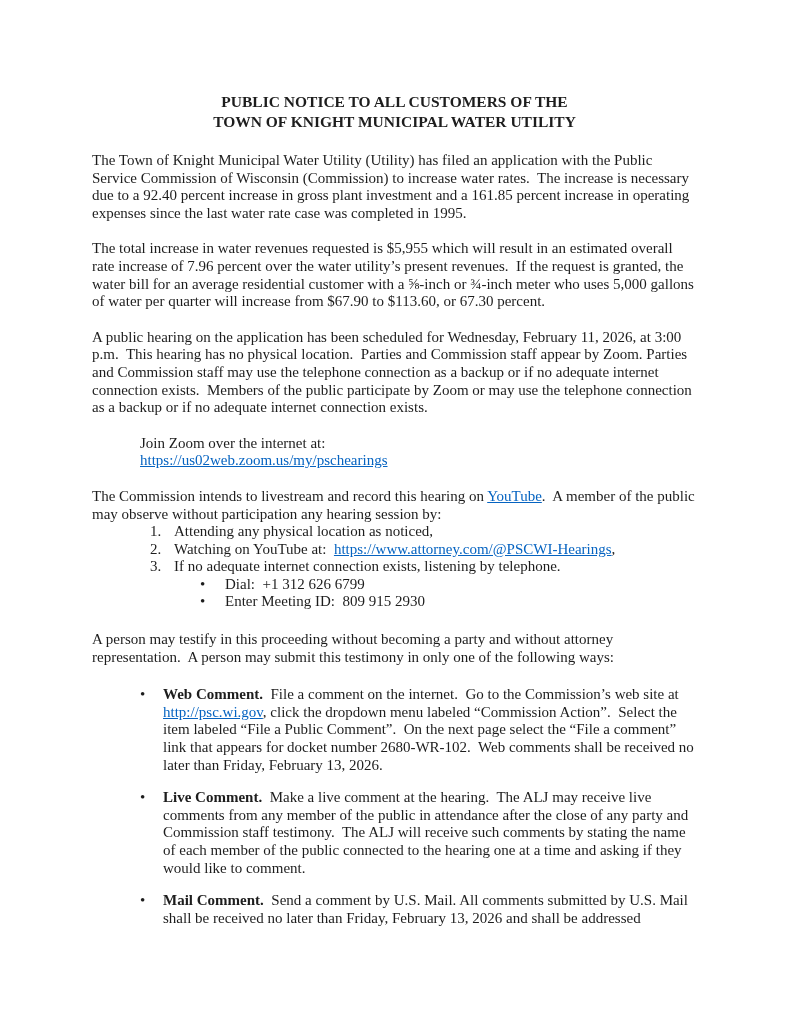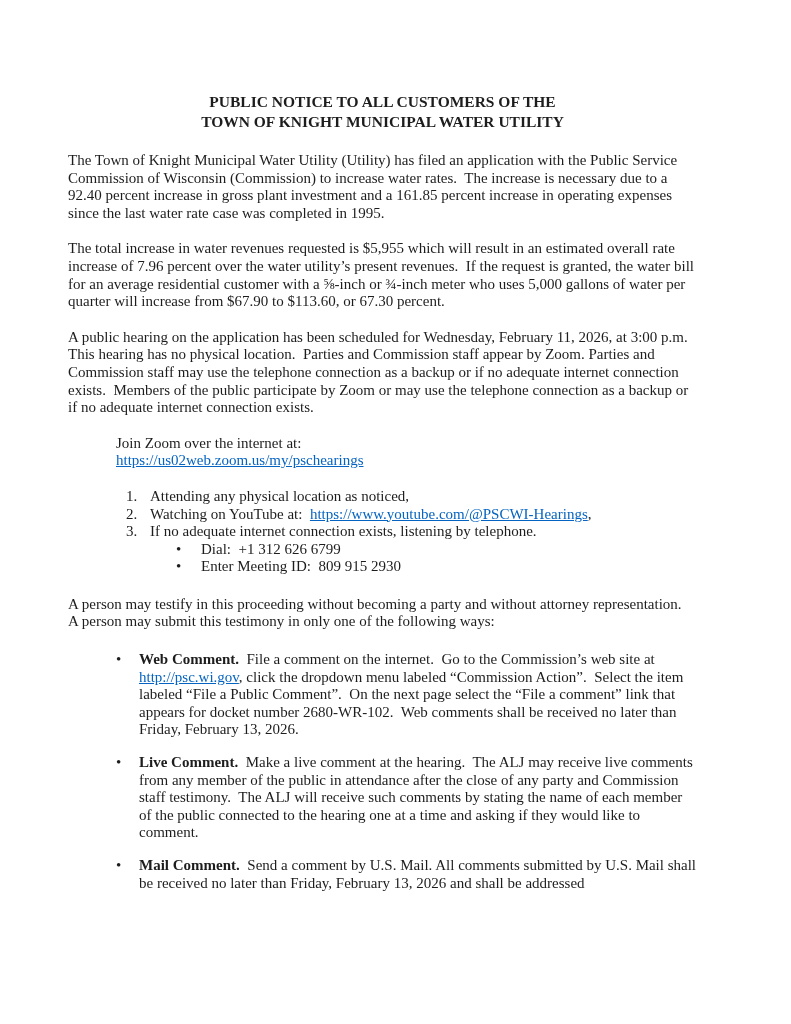--- a/index.html
+++ b/index.html
@@ -4,21 +4,21 @@
 <style>
   html, body { margin: 0; padding: 0; background: #ffffff; }
   .page {
     position: relative;
     width: 791px;
     height: 1024px;
     background: #ffffff;
     font-family: "Liberation Serif", serif;
     color: #1d1d1d;
     box-sizing: border-box;
-    padding: 92px 94px 0 68px;
+    padding: 92px 94px 0 92px;
     overflow: hidden;
   }
   .doc-title {
     font-size: 15.5px;
     font-weight: bold;
     text-align: center;
     line-height: 20px;
     margin: 0 0 20px 0;
   }
   .para {
@@ -61,29 +61,30 @@
   <h1 class="doc-title"><span class="seg">PUBLIC NOTICE TO ALL CUSTOMERS OF THE</span><br><span class="seg">TOWN OF KNIGHT MUNICIPAL WATER UTILITY</span></h1>
 
   <p class="para"><span class="seg">The Town of Knight Municipal Water Utility (Utility) has filed an application with the Public Service Commission of Wisconsin (Commission) to increase water rates.  The increase is necessary due to a 92.40 percent increase in gross plant investment and a 161.85 percent increase in operating expenses since the last water rate case was completed in 1995.</span></p>
 
   <p class="para"><span class="seg">The total increase in water revenues requested is $5,955 which will result in an estimated overall rate increase of 7.96 percent over the water utility’s present revenues.  If the request is granted, the water bill for an average residential customer with a ⅝-inch or ¾-inch meter who uses 5,000 gallons of water per quarter will increase from $67.90 to $113.60, or 67.30 percent.</span></p>
 
   <p class="para"><span class="seg">A public hearing on the application has been scheduled for Wednesday, February 11, 2026, at 3:00 p.m.  This hearing has no physical location.  Parties and Commission staff appear by Zoom. Parties and Commission staff may use the telephone connection as a backup or if no adequate internet connection exists.  Members of the public participate by Zoom or may use the telephone connection as a backup or if no adequate internet connection exists.</span></p>
 
   <div class="para indent-block"><span class="seg">Join Zoom over the internet at:</span><br><a class="seg link">https://us02web.zoom.us/my/pschearings</a></div>
 
+  <p class="para no-gap"><span class="seg">The Commission intends to livestream and record this hearing on </span><a class="seg link">YouTube</a><span class="seg">.  A member of the public may observe without participation any hearing session by:</span></p>
 
   <div class="list-block">
     <div class="row num-row">
         <span class="num-marker seg">1.</span>
         <span class="row-text"><span class="seg">Attending any physical location as noticed,</span></span>
       </div>
     <div class="row num-row">
         <span class="num-marker seg">2.</span>
-        <span class="row-text"><span class="seg">Watching on YouTube at:  </span><a class="seg link">https://www.youtube.com/@PSCWI-Hearings</a><span class="seg">,</span></span>
+        <span class="row-text"><span class="seg">Watching on YouTube at:  </span><a class="seg link">https://www.attorney.com/@PSCWI-Hearings</a><span class="seg">,</span></span>
       </div>
     <div class="row num-row">
         <span class="num-marker seg">3.</span>
         <span class="row-text"><span class="seg">If no adequate internet connection exists, listening by telephone.</span></span>
       </div>
     <div class="row sub-row">
         <span class="sub-marker seg">•</span>
         <span class="row-text"><span class="seg">Dial:  +1 312 626 6799</span></span>
       </div>
     <div class="row sub-row">

